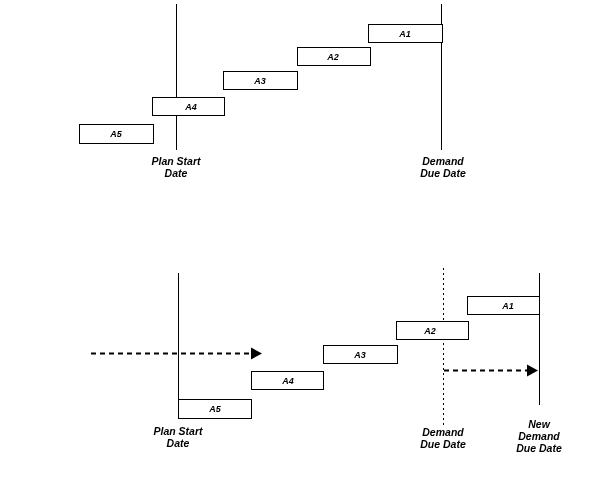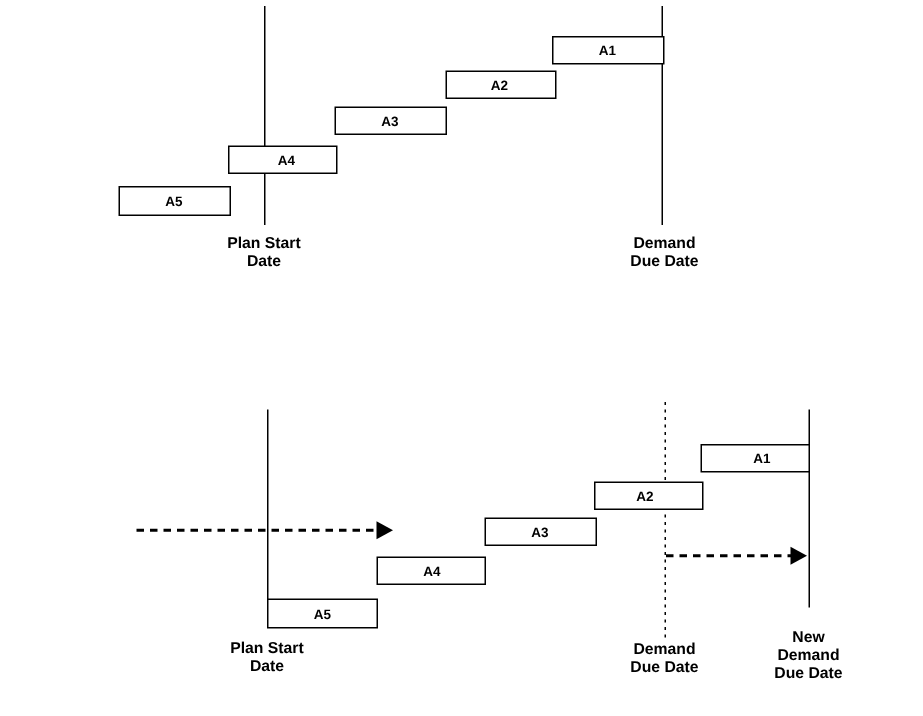--- a/index.html
+++ b/index.html
@@ -11,20 +11,21 @@
     width: 615px;
     height: 477px;
     font-family: "Liberation Sans", sans-serif;
     color: #000000;
     overflow: hidden;
   }
   #diagram-root {
     position: relative;
     width: 607px;
     height: 477px;
+    font-style: italic;
   }
   svg.canvas {
     position: absolute;
     top: 0;
     left: 0;
     width: 615px;
     height: 477px;
   }
   .bar-label {
     font-family: "Liberation Sans", sans-serif;

